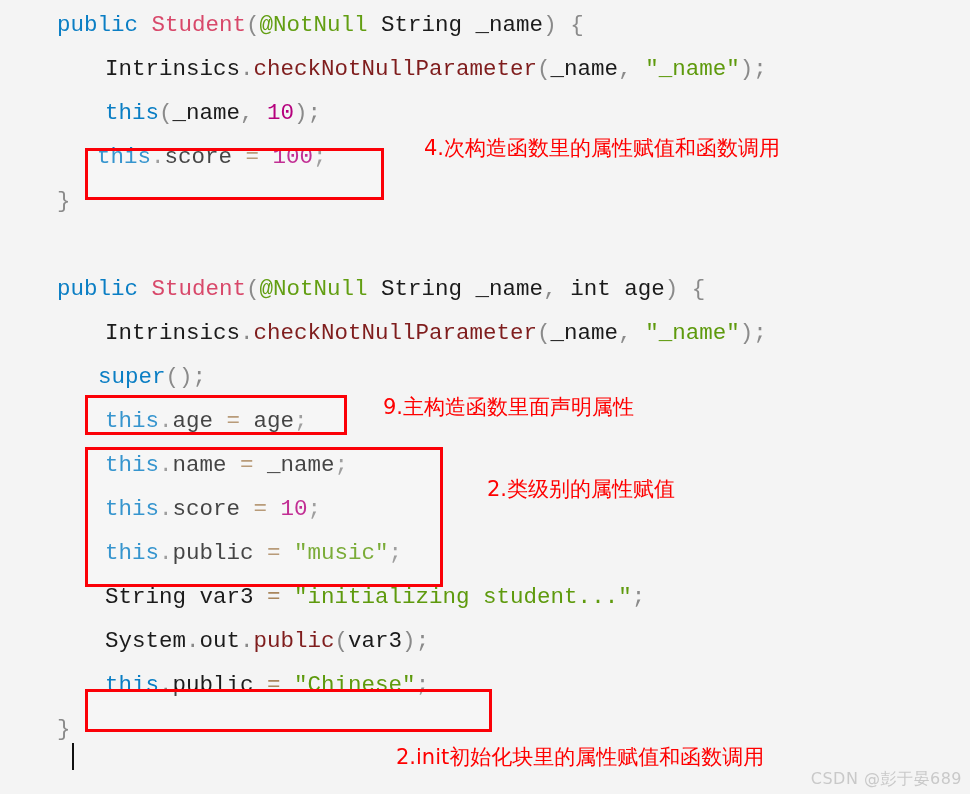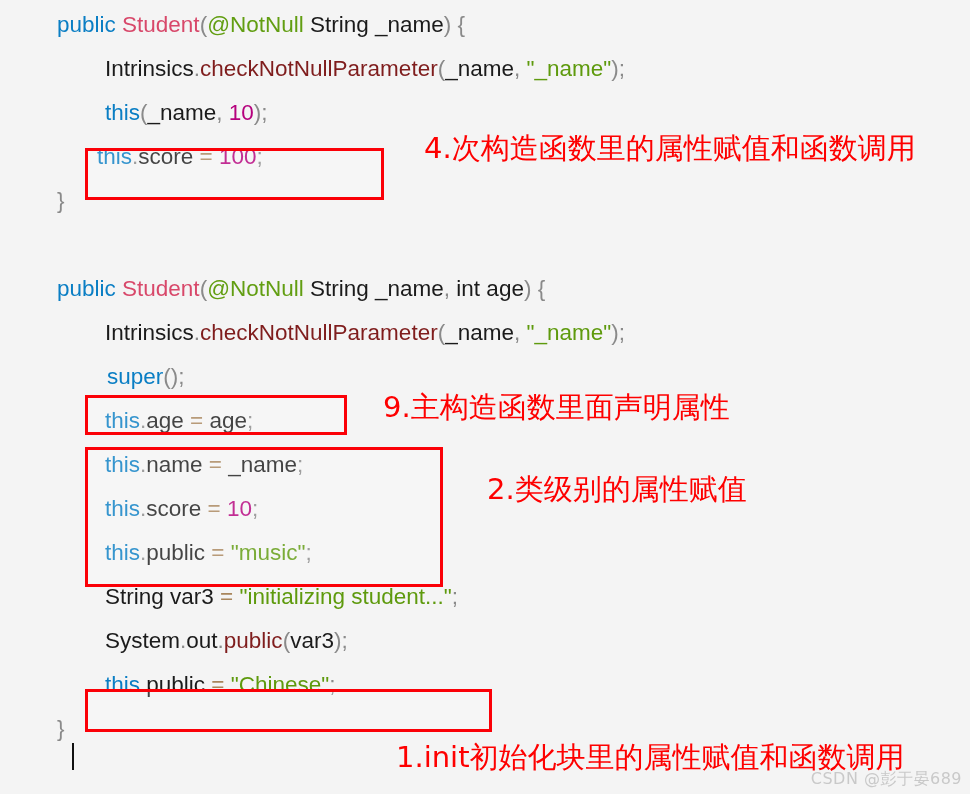--- a/index.html
+++ b/index.html
@@ -17,21 +17,21 @@
   #editor {
     position: absolute;
     left: 0; top: 0;
     width: 970px;
     height: 794px;
     background: #f4f4f4;
   }
   .code-line {
     position: absolute;
     white-space: pre;
-    font-family: Liberation Sans, sans-serif;
+    font-family: Liberation Mono, monospace;
     font-size: 22.5px;
     line-height: 26px;
     letter-spacing: 0px;
     color: #1f1f1f;
   }
   
   .kw      { color: #0a7ec4; }          
   .type    { color: #d8486a; }          
   .anno    { color: #629e12; }          
   .plain   { color: #1b1b1b; }          
@@ -47,21 +47,21 @@
     border: 3px solid #fb0007;
     background: rgba(255,255,255,0.18);
     box-sizing: border-box;
     pointer-events: auto;
   }
   
   .note {
     position: absolute;
     color: #fe0000;
     font-family: "DejaVu Sans", sans-serif;
-    font-size: 29px;
+    font-size: 21px;
     line-height: 26px;
     white-space: nowrap;
     font-weight: 400;
   }
   #caret {
     position: absolute;
     width: 2px;
     background: #111;
   }
   #watermark {
@@ -81,37 +81,37 @@
 <div id="editor">
   <div id="code-layer">
       <div class="code-line" style="left: 57px; top: 12px;"><span class="kw">public</span><span class="plain"> </span><span class="type">Student</span><span class="punct">(</span><span class="anno">@NotNull</span><span class="plain"> String _name</span><span class="punct">)</span><span class="plain"> </span><span class="punct">{</span></div>
       <div class="code-line" style="left: 105px; top: 56px;"><span class="plain">Intrinsics</span><span class="punct">.</span><span class="fn">checkNotNullParameter</span><span class="punct">(</span><span class="plain">_name</span><span class="punct">, </span><span class="str">"_name"</span><span class="punct">)</span><span class="punct">;</span></div>
       <div class="code-line" style="left: 105px; top: 100px;"><span class="kw">this</span><span class="punct">(</span><span class="plain">_name</span><span class="punct">, </span><span class="num">10</span><span class="punct">)</span><span class="punct">;</span></div>
       <div class="code-line" style="left: 97px; top: 144px;"><span class="kw">this</span><span class="punct">.</span><span class="plain">score</span><span class="plain"> </span><span class="op">=</span><span class="plain"> </span><span class="num">100</span><span class="punct">;</span></div>
       <div class="code-line" style="left: 57px; top: 188px;"><span class="punct">}</span></div>
       <div class="code-line" style="left: 57px; top: 232px;"></div>
       <div class="code-line" style="left: 57px; top: 276px;"><span class="kw">public</span><span class="plain"> </span><span class="type">Student</span><span class="punct">(</span><span class="anno">@NotNull</span><span class="plain"> String _name</span><span class="punct">, </span><span class="plain">int age</span><span class="punct">)</span><span class="plain"> </span><span class="punct">{</span></div>
       <div class="code-line" style="left: 105px; top: 320px;"><span class="plain">Intrinsics</span><span class="punct">.</span><span class="fn">checkNotNullParameter</span><span class="punct">(</span><span class="plain">_name</span><span class="punct">, </span><span class="str">"_name"</span><span class="punct">)</span><span class="punct">;</span></div>
-      <div class="code-line" style="left: 107px; top: 364px;"><span class="kw">super</span><span class="punct">();</span></div>
+      <div class="code-line" style="left: 98px; top: 364px;"><span class="kw">super</span><span class="punct">();</span></div>
       <div class="code-line" style="left: 105px; top: 408px;"><span class="kw">this</span><span class="punct">.</span><span class="plain">age</span><span class="plain"> </span><span class="op">=</span><span class="plain"> </span><span class="plain">age</span><span class="punct">;</span></div>
       <div class="code-line" style="left: 105px; top: 452px;"><span class="kw">this</span><span class="punct">.</span><span class="plain">name</span><span class="plain"> </span><span class="op">=</span><span class="plain"> </span><span class="plain">_name</span><span class="punct">;</span></div>
       <div class="code-line" style="left: 105px; top: 496px;"><span class="kw">this</span><span class="punct">.</span><span class="plain">score</span><span class="plain"> </span><span class="op">=</span><span class="plain"> </span><span class="num">10</span><span class="punct">;</span></div>
       <div class="code-line" style="left: 105px; top: 540px;"><span class="kw">this</span><span class="punct">.</span><span class="plain">public</span><span class="plain"> </span><span class="op">=</span><span class="plain"> </span><span class="str">"music"</span><span class="punct">;</span></div>
       <div class="code-line" style="left: 105px; top: 584px;"><span class="plain">String var3</span><span class="plain"> </span><span class="op">=</span><span class="plain"> </span><span class="str">"initializing student..."</span><span class="punct">;</span></div>
       <div class="code-line" style="left: 105px; top: 628px;"><span class="plain">System</span><span class="punct">.</span><span class="plain">out</span><span class="punct">.</span><span class="fn">public</span><span class="punct">(</span><span class="plain">var3</span><span class="punct">)</span><span class="punct">;</span></div>
       <div class="code-line" style="left: 105px; top: 672px;"><span class="kw">this</span><span class="punct">.</span><span class="plain">public</span><span class="plain"> </span><span class="op">=</span><span class="plain"> </span><span class="str">"Chinese"</span><span class="punct">;</span></div>
       <div class="code-line" style="left: 57px; top: 716px;"><span class="punct">}</span></div>
     </div>
   <div id="highlight-layer">
       <div class="hl-box" style="left: 85px; top: 148px; width: 299px; height: 52px;"></div>
       <div class="hl-box" style="left: 85px; top: 395px; width: 262px; height: 40px;"></div>
       <div class="hl-box" style="left: 85px; top: 447px; width: 358px; height: 140px;"></div>
       <div class="hl-box" style="left: 85px; top: 689px; width: 407px; height: 43px;"></div>
     </div>
   <div id="note-layer">
       <div class="note" style="left: 424px; top: 135px;">4.次构造函数里的属性赋值和函数调用</div>
       <div class="note" style="left: 383px; top: 394px;">9.主构造函数里面声明属性</div>
       <div class="note" style="left: 487px; top: 476px;">2.类级别的属性赋值</div>
-      <div class="note" style="left: 396px; top: 744px;">1.init初始化块里的属性赋值和函数调用</div>
+      <div class="note" style="left: 396px; top: 744px;">2.init初始化块里的属性赋值和函数调用</div>
     </div>
   <div id="caret" style="left: 72px; top: 743px; height: 27px;"></div>
   <div id="watermark">CSDN @彭于晏689</div>
 </div>
 
 </body></html>

